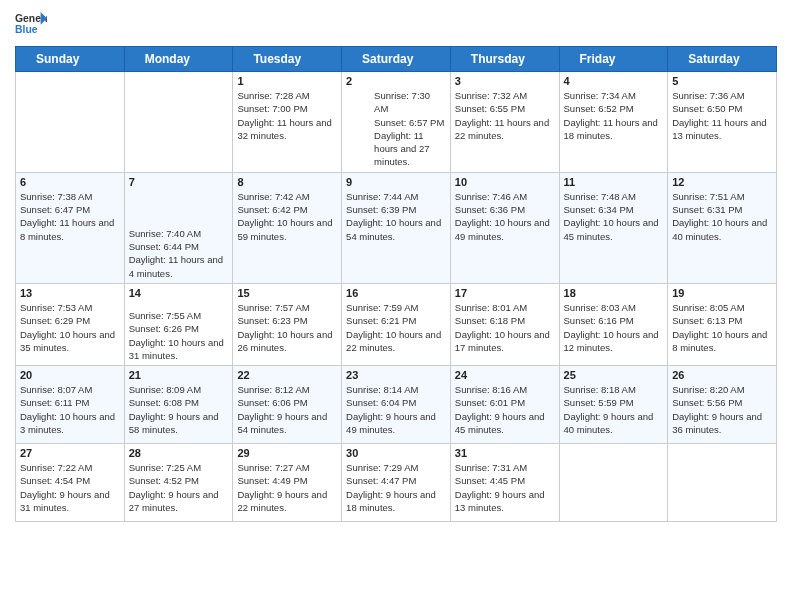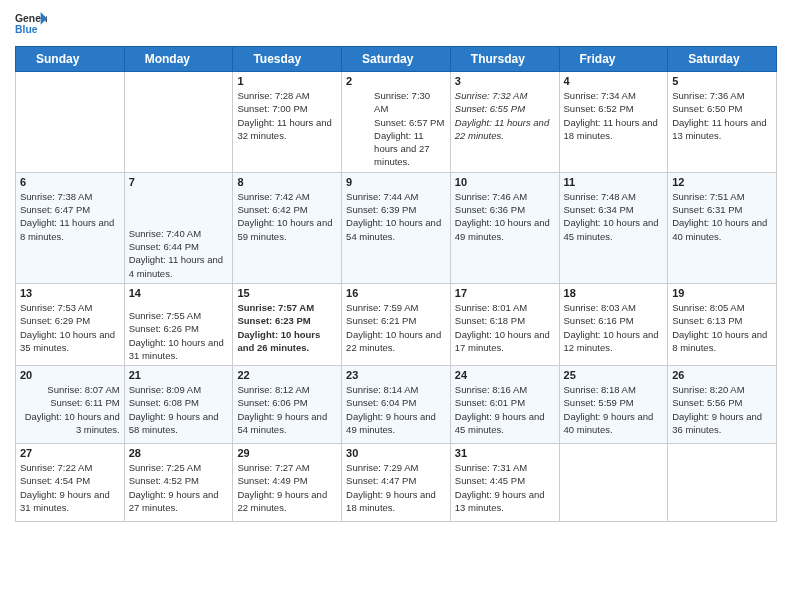--- a/index.html
+++ b/index.html
@@ -124,21 +124,21 @@
 Daylight: 11 hours and 32 minutes.</div>
           </td>
           <td>
             <span class="day-num">2</span>
             <div class="day-info" style="white-space: pre-line; margin-left: 28px;">Sunrise: 7:30 AM
 Sunset: 6:57 PM
 Daylight: 11 hours and 27 minutes.</div>
           </td>
           <td>
             <span class="day-num">3</span>
-            <div class="day-info" style="white-space: pre-line; font-style: italic;">Sunrise: 7:32 AM
+            <div class="day-info" style="white-space: pre-line;">Sunrise: 7:32 AM
 Sunset: 6:55 PM
 Daylight: 11 hours and 22 minutes.</div>
           </td>
           <td>
             <span class="day-num">4</span>
             <div class="day-info" style="white-space: pre-line;">Sunrise: 7:34 AM
 Sunset: 6:52 PM
 Daylight: 11 hours and 18 minutes.</div>
           </td>
           <td>
@@ -200,21 +200,21 @@
 Daylight: 10 hours and 35 minutes.</div>
           </td>
           <td>
             <span class="day-num">14</span>
             <div class="day-info" style="white-space: pre-line; margin-top: 10px;">Sunrise: 7:55 AM
 Sunset: 6:26 PM
 Daylight: 10 hours and 31 minutes.</div>
           </td>
           <td>
             <span class="day-num">15</span>
-            <div class="day-info" style="white-space: pre-line; font-weight: bold;">Sunrise: 7:57 AM
+            <div class="day-info" style="white-space: pre-line;">Sunrise: 7:57 AM
 Sunset: 6:23 PM
 Daylight: 10 hours and 26 minutes.</div>
           </td>
           <td>
             <span class="day-num">16</span>
             <div class="day-info" style="white-space: pre-line;">Sunrise: 7:59 AM
 Sunset: 6:21 PM
 Daylight: 10 hours and 22 minutes.</div>
           </td>
           <td>
@@ -232,21 +232,21 @@
           <td>
             <span class="day-num">19</span>
             <div class="day-info" style="white-space: pre-line;">Sunrise: 8:05 AM
 Sunset: 6:13 PM
 Daylight: 10 hours and 8 minutes.</div>
           </td>
         </tr>
         <tr>
           <td>
             <span class="day-num">20</span>
-            <div class="day-info" style="white-space: pre-line; text-align: right;">Sunrise: 8:07 AM
+            <div class="day-info" style="white-space: pre-line;">Sunrise: 8:07 AM
 Sunset: 6:11 PM
 Daylight: 10 hours and 3 minutes.</div>
           </td>
           <td>
             <span class="day-num">21</span>
             <div class="day-info" style="white-space: pre-line;">Sunrise: 8:09 AM
 Sunset: 6:08 PM
 Daylight: 9 hours and 58 minutes.</div>
           </td>
           <td>

